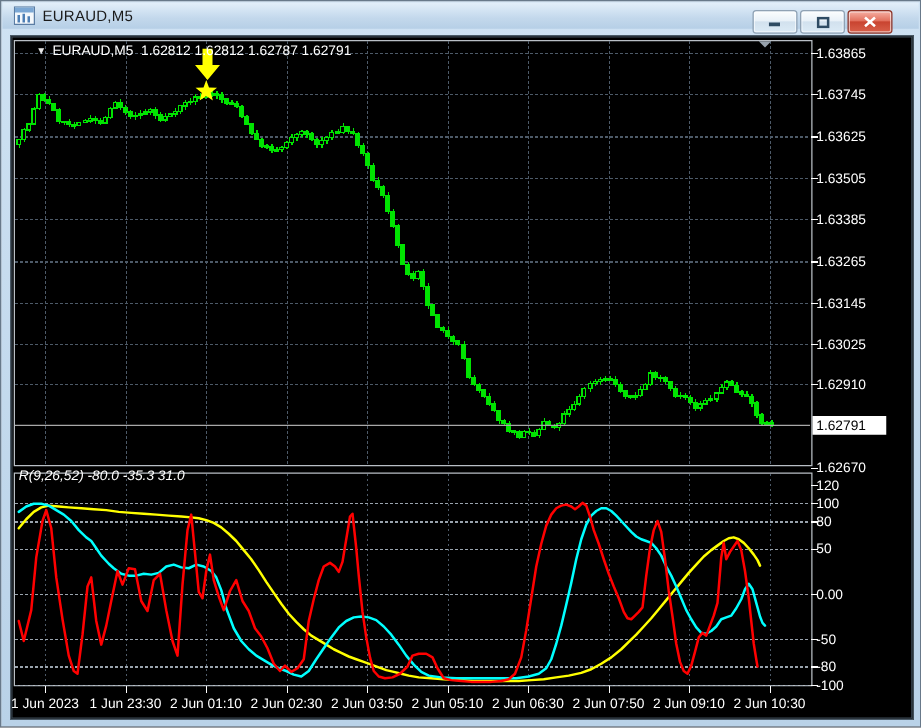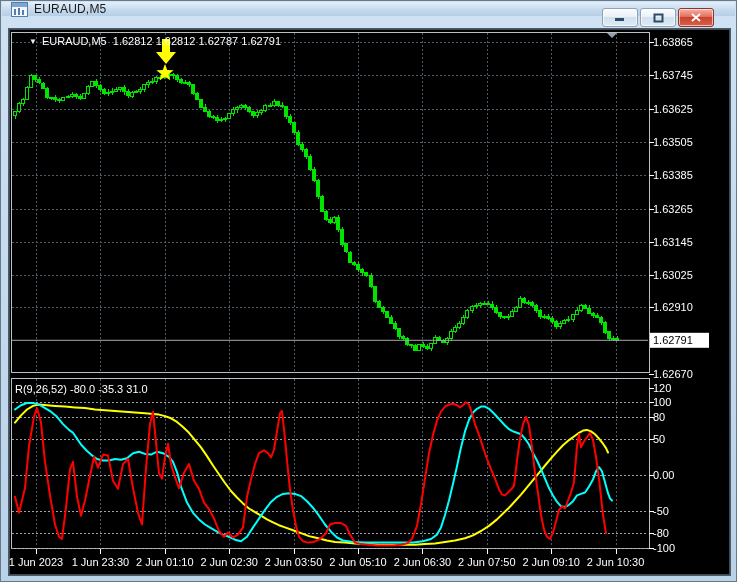--- a/index.html
+++ b/index.html
@@ -4,21 +4,21 @@
 <style>
   html,body{margin:0;padding:0;background:#e8e8e8;}
   *{box-sizing:border-box;}
   .win{
     position:relative;width:737px;height:582px;
     background:linear-gradient(#cfe2f3,#b9d2e8);
     border:1px solid #68798a;
     font-family:"Liberation Sans","DejaVu Sans",sans-serif;
   }
   .titlebar{
-    position:absolute;left:1px;top:1px;right:1px;height:14px;
+    position:absolute;left:1px;top:1px;right:1px;height:21px;
     background:linear-gradient(#e3effa,#c3d8ec 60%,#b6cfe6);
     display:flex;align-items:center;padding-left:9px;
   }
   .w-icon{width:17px;height:15px;display:inline-block;margin-right:6px;}
   .w-title{font-size:12px;color:#1b1b1b;letter-spacing:.2px;}
   .btns{position:absolute;right:21px;top:6px;display:flex;gap:2px;}
   .btn{
     width:36px;height:19px;border:1px solid #90a2b4;border-radius:3px;
     background:linear-gradient(#fbfdfe,#e9f1f8 45%,#d2e1ee 50%,#dcebf6);
     display:flex;align-items:center;justify-content:center;
@@ -28,21 +28,21 @@
     border-color:#8e3326;
     background:linear-gradient(#f6b1a5,#e2705d 45%,#c94430 50%,#d8604a);
   }
   .client{
     position:absolute;left:7px;top:27px;width:723px;height:548px;
     background:#000;border:1px solid #4a5a67;
   }
   .overlay{position:absolute;color:#fff;font-size:11px;white-space:pre;pointer-events:none;}
   .chart-header{left:20px;top:6px;}
   .chart-header .tri{font-size:8px;color:#e8e8e8;margin-right:5px;vertical-align:1px;}
-  .ind-header{left:6px;top:354px;}
+  .ind-header{left:6px;top:346px;font-style:italic;}
   svg text{font-family:"Liberation Sans","DejaVu Sans",sans-serif;}
 </style>
 </head>
 <body>
 
 <div class="win">
   <div class="titlebar">
     <span class="w-icon">
       <svg width="17" height="15" viewBox="0 0 17 15">
         <rect x="0.5" y="0.5" width="16" height="14" fill="#f4f8fc" stroke="#5b7da4"></rect>

